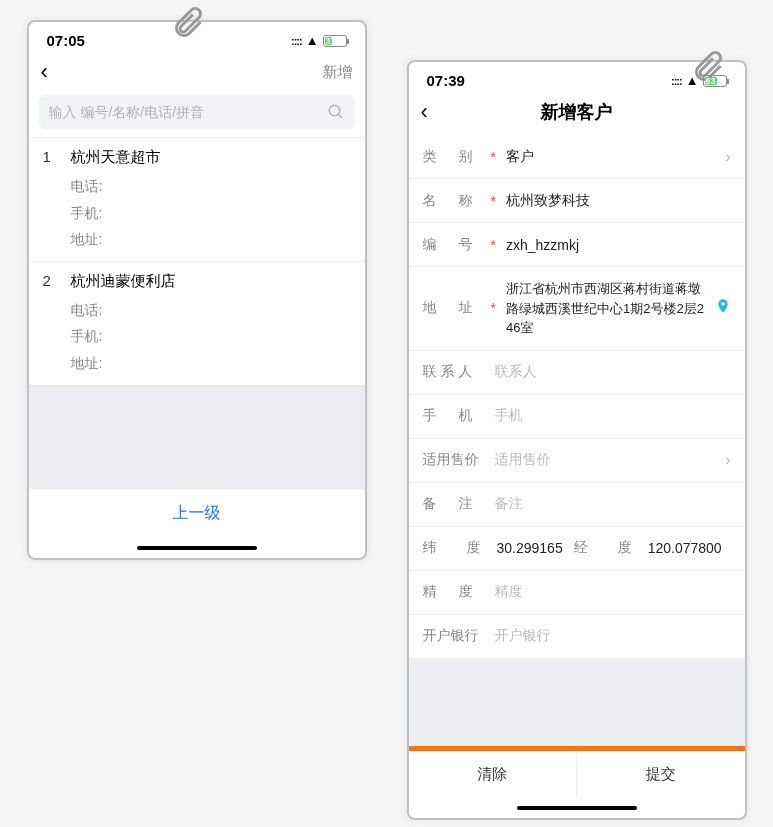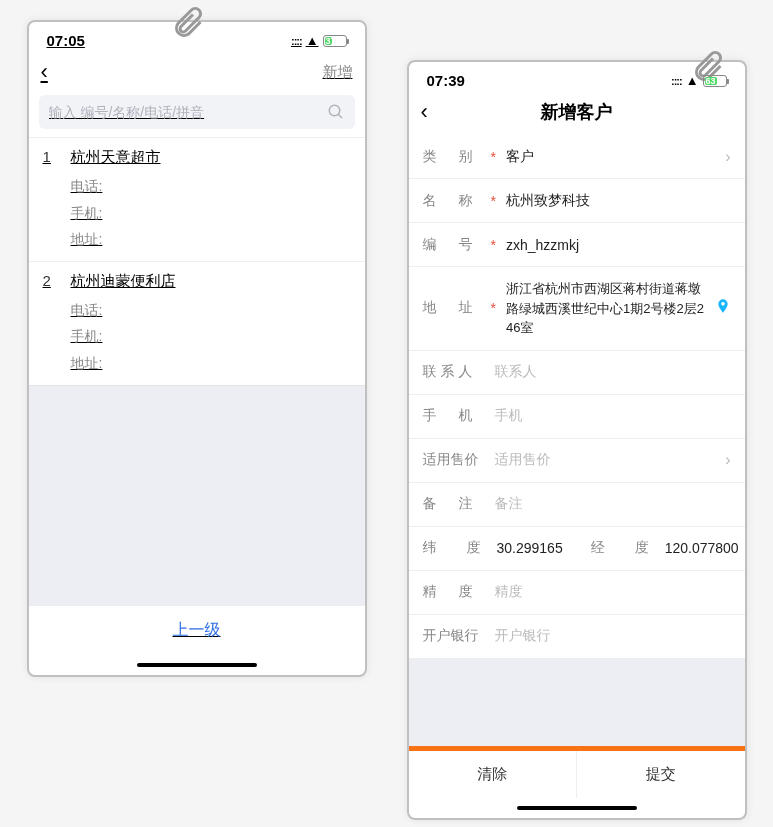--- a/index.html
+++ b/index.html
@@ -15,21 +15,21 @@
   .phone {
     background: #fff;
     border: 2px solid #c0c0c0;
     border-radius: 8px;
     width: 340px;
     position: relative;
     display: flex;
     flex-direction: column;
     box-shadow: 0 0 8px rgba(0,0,0,0.08);
   }
-  .phone-left { height: 657px; text-decoration: underline; }
+  .phone-left { height: 540px; }
   .phone-right { height: 760px; margin-top: 40px; }
   .clip {
     position: absolute;
     top: -18px;
     width: 36px;
     height: 36px;
   }
   .clip-left { left: 140px; }
   .clip-right { right: 20px; top: -14px; }
   .status-bar {
@@ -176,21 +176,21 @@
   .form-label.nospread { letter-spacing: 0; width: 64px; }
   .req { color: #e74c3c; margin-left: -4px; margin-right: 2px; }
   .form-value { color: #222; flex: 1; word-break: break-all; }
   .form-placeholder { color: #bbb; flex: 1; }
   .chev { color: #bbb; font-size: 16px; }
   .loc-icon { color: #19b5fe; font-size: 16px; }
   .addr-row { align-items: center; }
   .addr-row .form-value { line-height: 1.5; font-size: 13px; }
   .coord-row .form-label { width: auto; letter-spacing: 8px; }
   .coord-row { font-size: 14px; }
-  .coord-val { color:#222; margin-right: 20px; }
+  .coord-val { color:#222; margin-right: 3px; }
   .spacer-right {
     flex: 1;
     background: #eceef3;
   }
   .button-bar {
     display: flex;
     border-top: 5px solid #f97316;
     background: #fff;
   }
   .button-bar > div {

